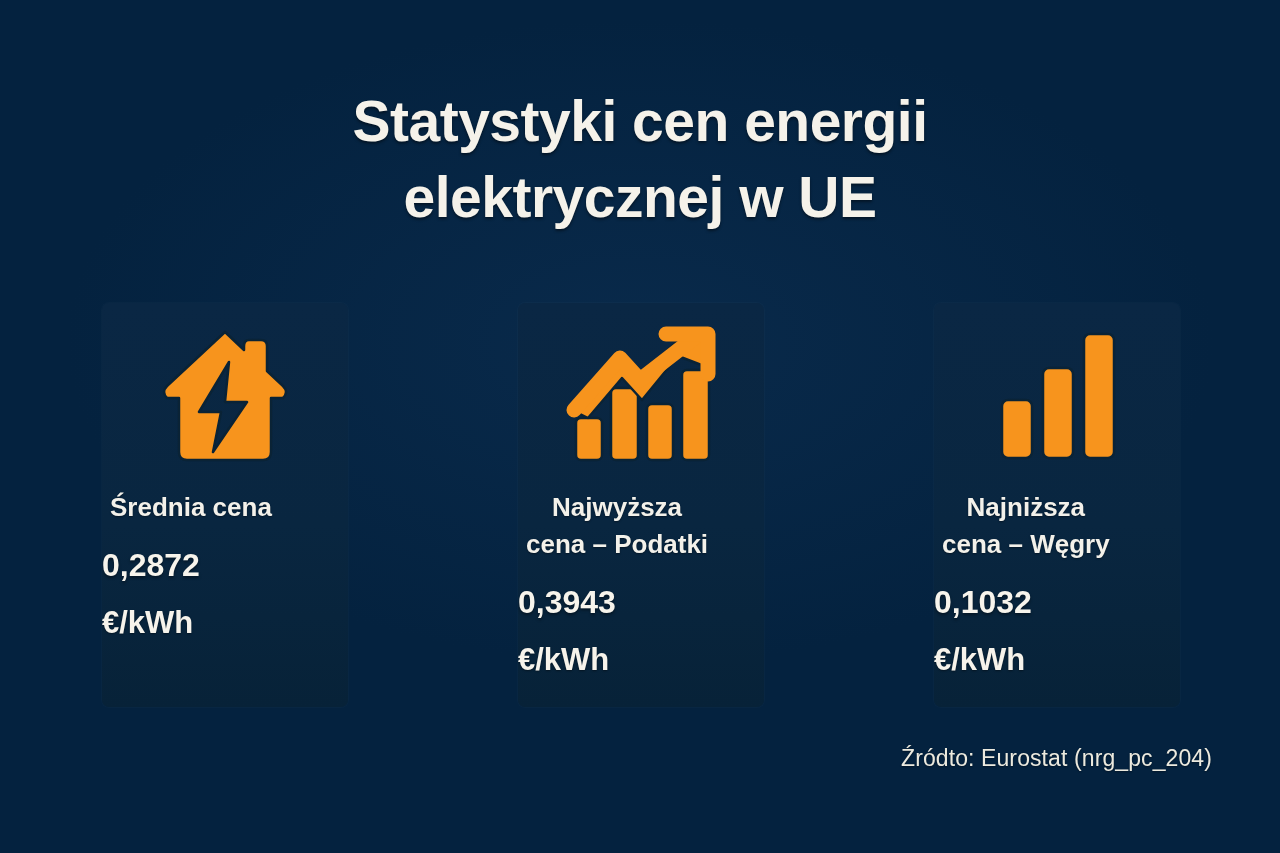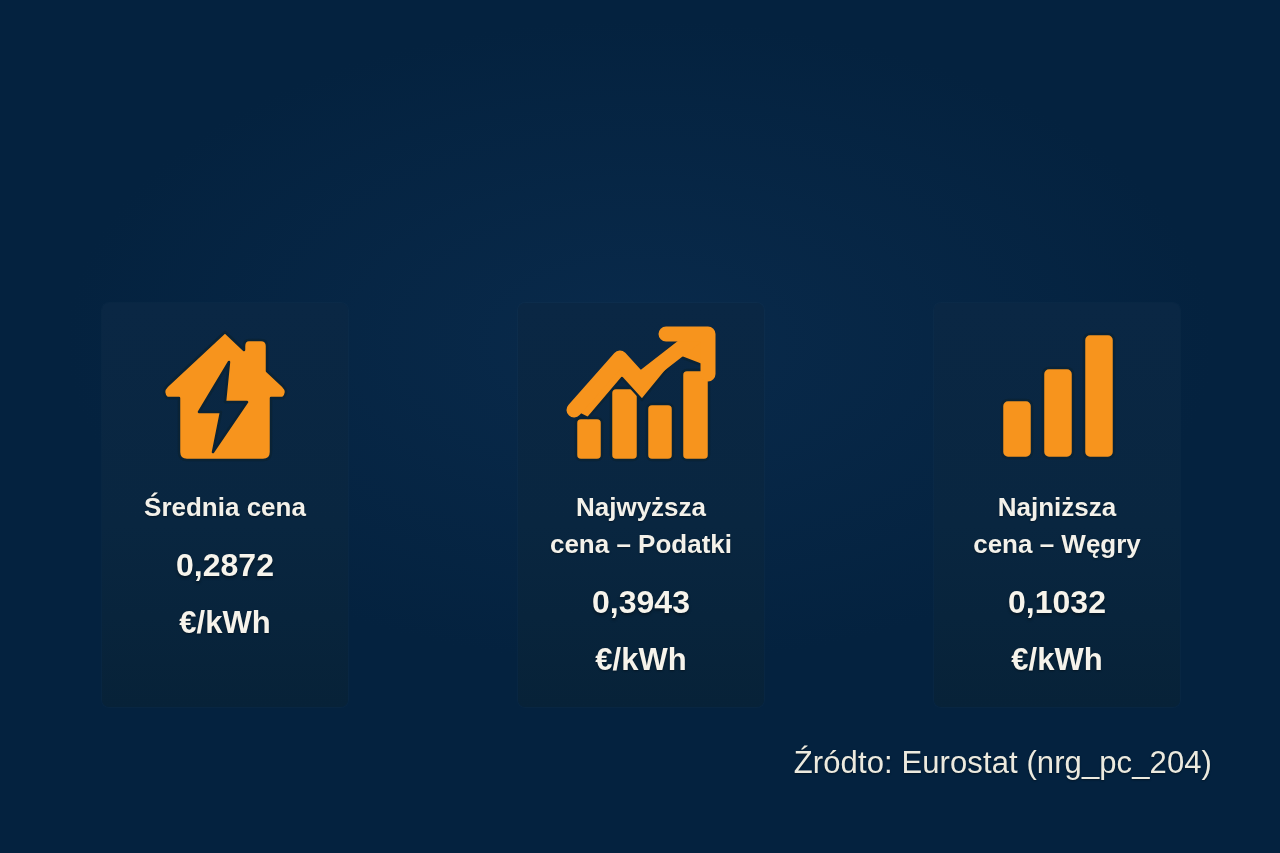--- a/index.html
+++ b/index.html
@@ -59,21 +59,21 @@
     z-index: 4;
   }
   .card {
     width: 246px;
     height: 404px;
     border-radius: 7px;
     background: linear-gradient(180deg, #0a2744 0%, #092640 55%, #072238 100%);
     box-shadow: 0 0 0 1px rgba(255,255,255,0.018);
     display: flex;
     flex-direction: column;
-    align-items: center;
+    align-items: flex-start;
     position: relative;
   }
 
   .icon-box {
     height: 186px;
     display: flex;
     align-items: center;
     justify-content: center;
     width: 100%;
   }
@@ -107,33 +107,37 @@
     text-align: center;
     text-shadow: 0 1px 2px rgba(0,0,0,0.4);
   }
 
   
   .source {
     position: absolute;
     right: 68px;
     top: 745px;
     color: #eceadf;
-    font-size: 31px;
+    font-size: 23px;
     font-weight: 400;
     letter-spacing: 0.1px;
     z-index: 5;
     text-shadow: 0 1px 2px rgba(0,0,0,0.4);
   }
 </style>
 </head>
 <body>
 
 <div class="stage">
   <div class="stage-bg"></div>
 
+  <div class="title-wrap">
+    <span class="title-line">Statystyki cen energii</span>
+    <span class="title-line">elektrycznej w UE</span>
+  </div>
 
   <div class="cards">
 
     <div class="card">
       <div class="icon-box">
         <svg width="152" height="140" viewBox="0 0 152 140">
           <path d="M76 6 L18 60 Q12 66 18 72 L30 72 L30 126 Q30 134 38 134 L114 134 Q122 134 122 126 L122 72 L134 72 Q140 66 134 60 L118 45 L118 20 Q118 14 112 14 L100 14 Q95 14 95 20 L95 24 Z
                    M80 36 L50 86 L72 86 L64 126 L98 76 L76 76 Z" fill="#f7941d" fill-rule="evenodd" stroke="#0a2336" stroke-width="2.5" stroke-linejoin="round"></path>
         </svg>
       </div>

